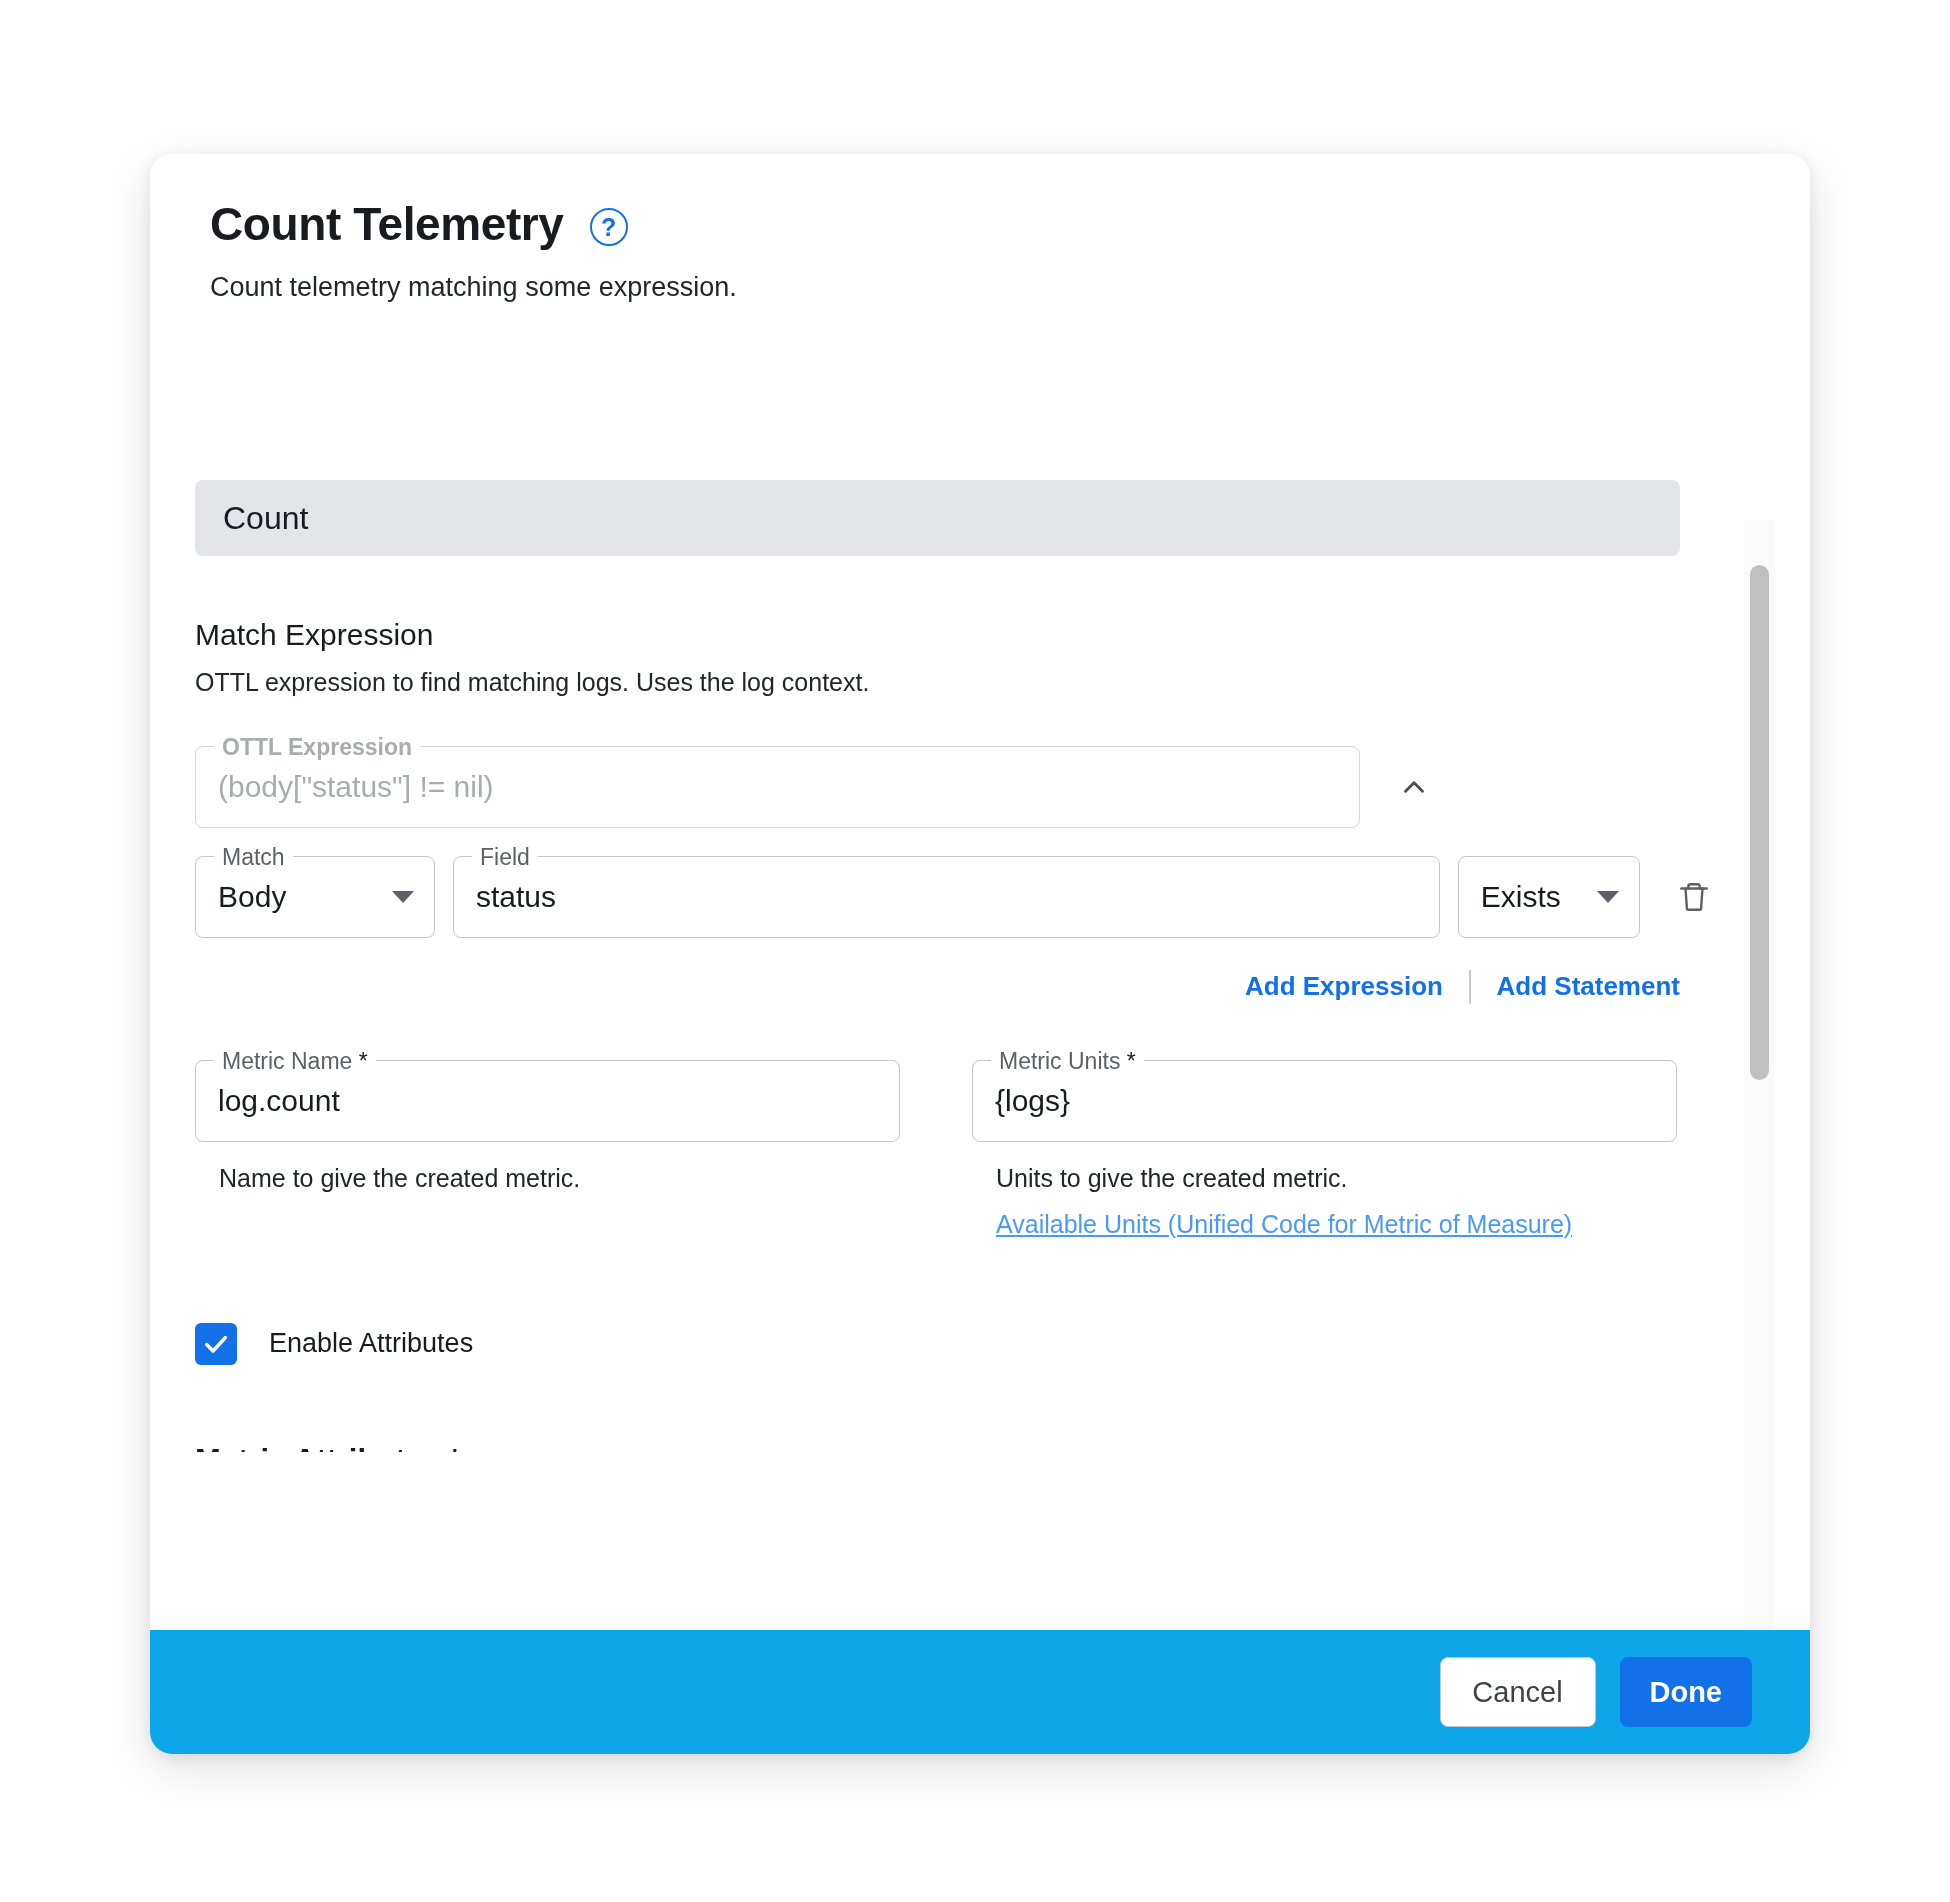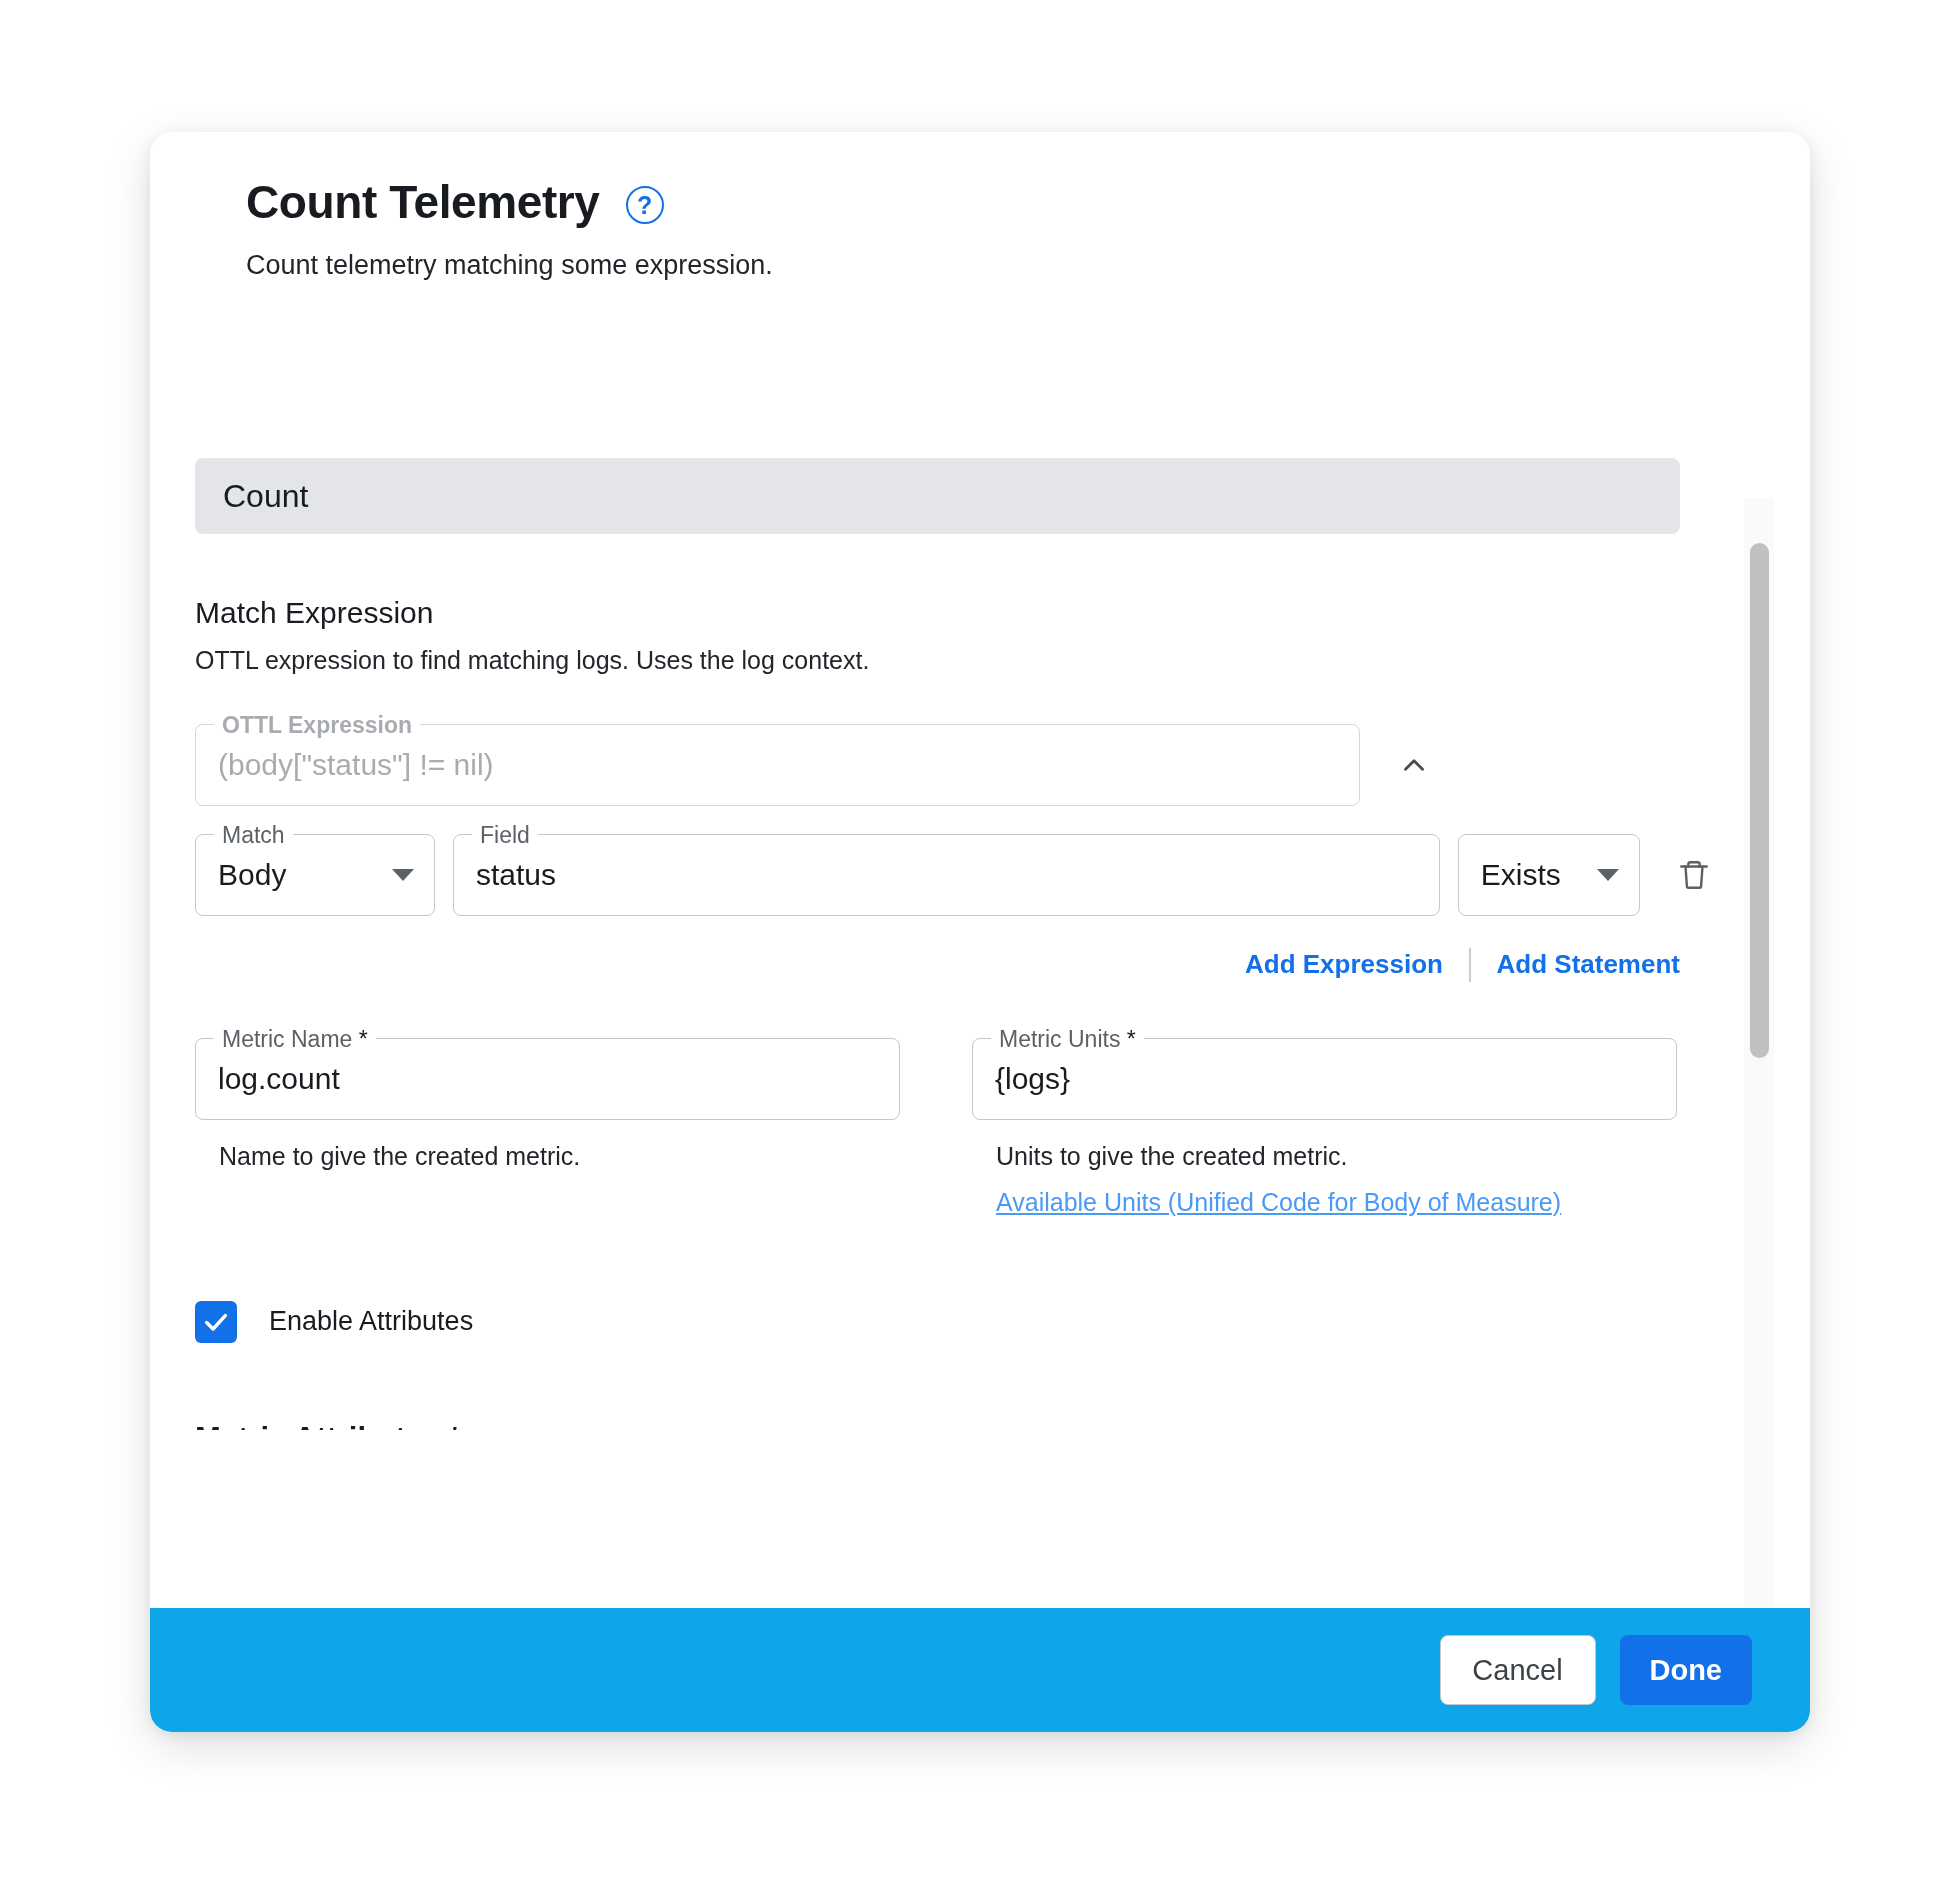--- a/index.html
+++ b/index.html
@@ -18,28 +18,27 @@
     width: 1950px;
     height: 1902px;
     overflow: hidden;
     background: #ffffff;
   }
 
   
   .dialog {
     position: absolute;
     left: 150px;
-    top: 132px;
+    top: 154px;
     width: 1660px;
     height: 1600px;
     background: #ffffff;
     border-radius: 22px;
     box-shadow: 0 14px 46px rgba(0,0,0,0.13), 0 3px 14px rgba(0,0,0,0.07);
     overflow: hidden;
-    padding-left: 36px;
   }
 
   
   .dialog-header {
     padding: 46px 0 0 60px;
   }
   .title-row {
     display: flex;
     align-items: center;
     gap: 26px;
@@ -412,21 +411,21 @@
               </div>
               <p class="helper">Name to give the created metric.</p>
             </div>
 
             <div class="metric-col">
               <div class="outlined">
                 <span class="legend"><span>Metric Units</span>&nbsp;<span class="req">*</span></span>
                 <span class="value">{logs}</span>
               </div>
               <p class="helper">Units to give the created metric.</p>
-              <span class="helper-link">Available Units (Unified Code for Body of Measure)</span>
+              <span class="helper-link">Available Units (Unified Code for Metric of Measure)</span>
             </div>
           </div>
 
           <div class="check-row">
             <div class="checkbox">
               <svg width="28" height="28" viewBox="0 0 24 24" fill="none" stroke="#ffffff" stroke-width="3" stroke-linecap="round" stroke-linejoin="round">
                 <polyline points="4 12.5 9.5 18 20 6.5"></polyline>
               </svg>
             </div>
             <span class="check-label">Enable Attributes</span>

